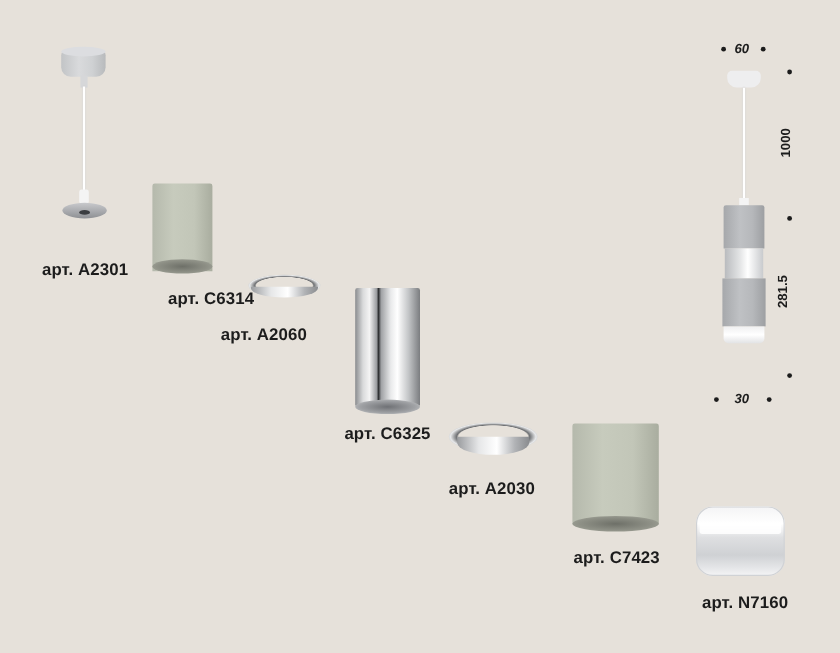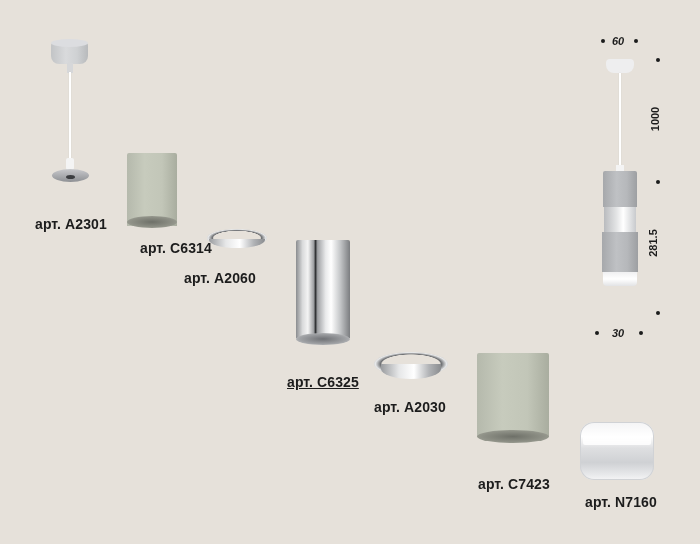--- a/index.html
+++ b/index.html
@@ -91,33 +91,33 @@
 
 <div>
   <div class="abs ring" style="left:207px;top:229px;width:60px;height:18px;"></div>
   <div class="abs ring-band" style="left:209px;top:239px;width:56px;height:9px;border-radius:0 0 28px 28px / 0 0 8px 8px;"></div>
   <div class="label" style="left:184px;top:270px;">арт. A2060</div>
 </div>
 
 <div>
   <div class="abs cyl-chrome" style="left:296px;top:240px;width:54px;height:98px;border-radius:2px 2px 0 0;"></div>
   <div class="abs cyl-chrome-bottom" style="left:296px;top:333px;width:54px;height:12px;"></div>
-  <div class="label" style="left:287px;top:374px;text-decoration:underline;">арт. C6325</div>
+  <div class="label" style="left:287px;top:353px;">арт. C6325</div>
 </div>
 
 <div>
   <div class="abs ring" style="left:374px;top:352px;width:74px;height:24px;"></div>
   <div class="abs ring-band" style="left:381px;top:364px;width:60px;height:15px;border-radius:0 0 30px 30px / 0 0 10px 10px;"></div>
   <div class="label" style="left:374px;top:399px;">арт. A2030</div>
 </div>
 
 <div>
   <div class="abs cyl-green" style="left:477px;top:353px;width:72px;height:84px;"></div>
   <div class="abs cyl-green-bottom" style="left:477px;top:430px;width:72px;height:13px;"></div>
-  <div class="label" style="left:478px;top:476px;">арт. C7423</div>
+  <div class="label" style="left:478px;top:456px;">арт. C7423</div>
 </div>
 
 <div>
   <div class="abs lens" style="left:580px;top:422px;width:74px;height:58px;"></div>
   <div class="abs" style="left:583px;top:436px;width:68px;height:9px;background:rgba(255,255,255,0.85);border-radius:2px;"></div>
   <div class="label" style="left:585px;top:494px;">арт. N7160</div>
 </div>
 
 <div>
   <div class="dot" style="left:601px;top:39px;"></div>

